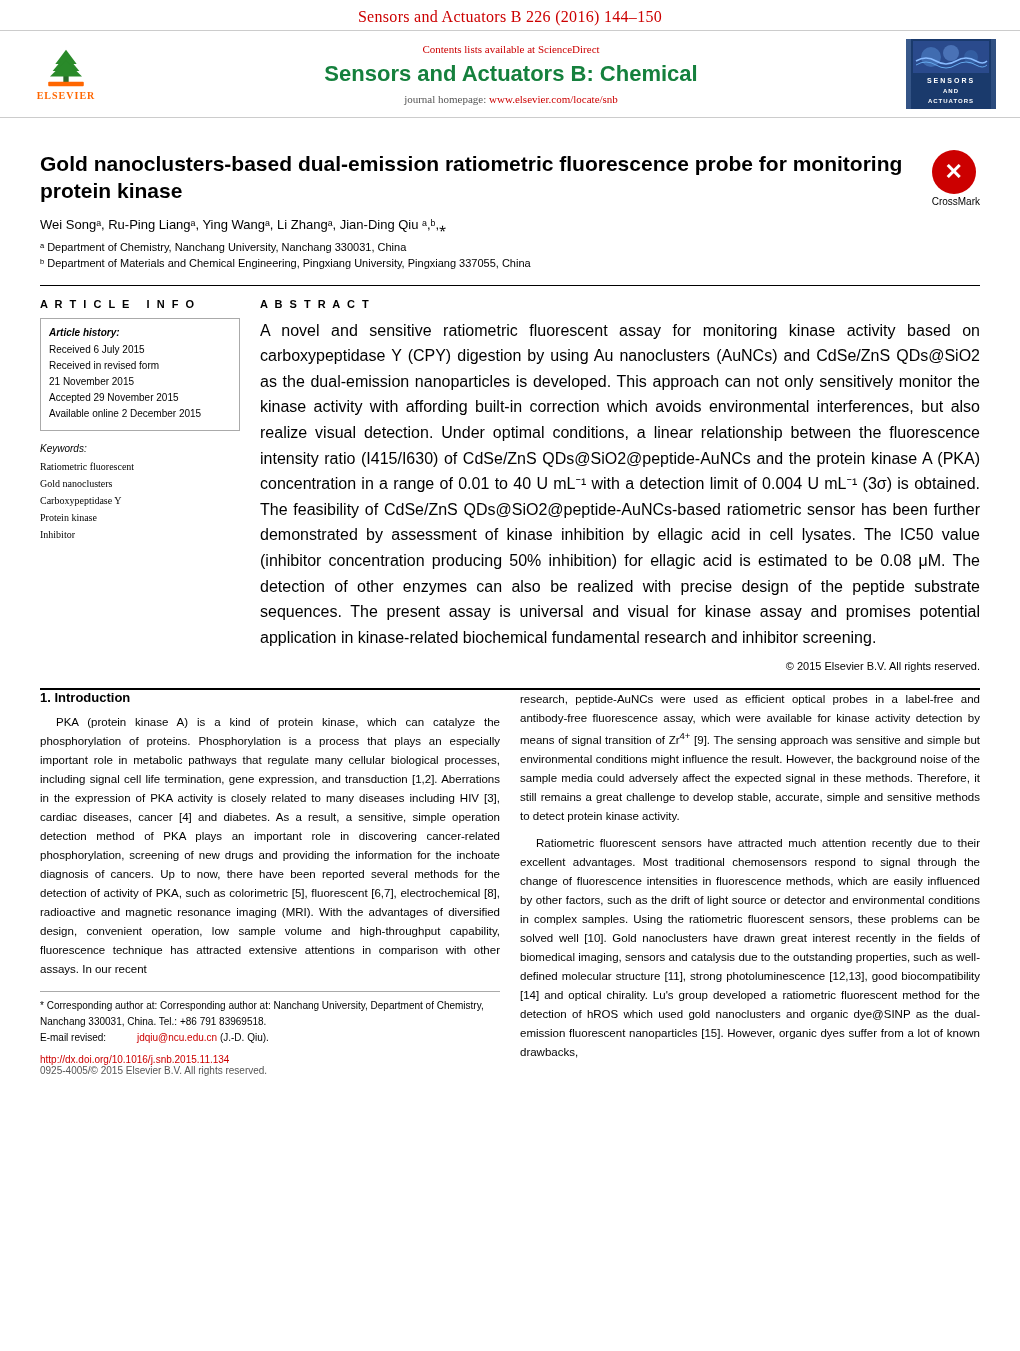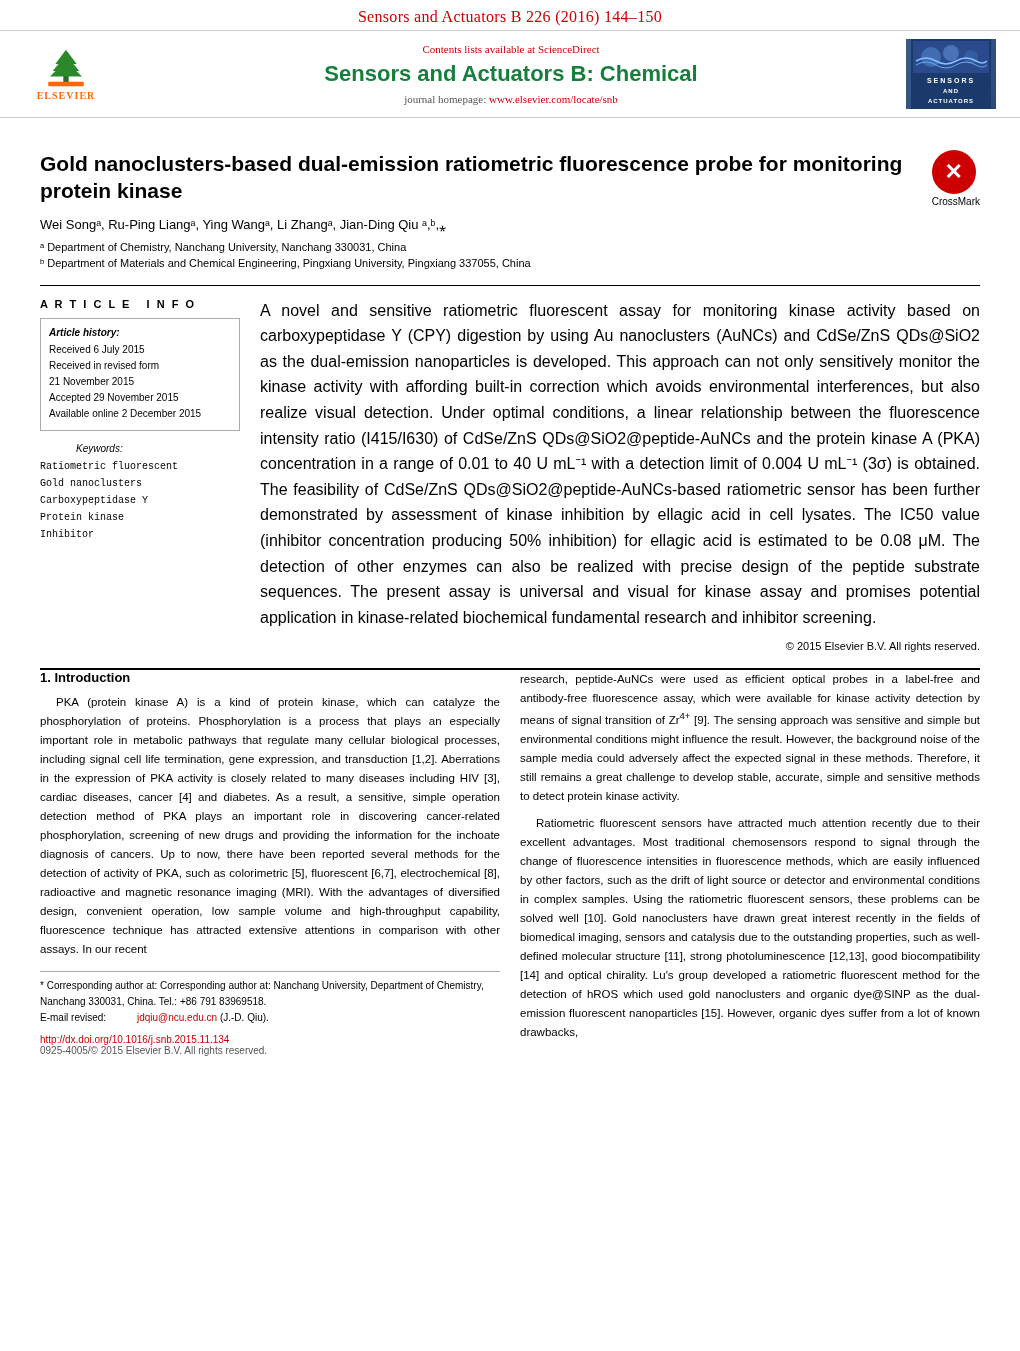--- a/index.html
+++ b/index.html
@@ -182,26 +182,25 @@
 
     .keywords-block {
       margin-top: 8px;
     }
 
     .keywords-label {
       font-size: 10px;
       font-style: italic;
       font-family: Arial, sans-serif;
       margin-bottom: 4px;
-      margin-left: 36px;
     }
 
     .keyword-item {
       font-size: 10px;
-      font-family: Liberation Mono, monospace;
+      font-family: Liberation Serif, serif;
       line-height: 1.7;
       color: #000;
     }
 
     
     .abstract-text {
       font-size: 16px;
       line-height: 1.6;
       text-align: justify;
       font-family: Arial, sans-serif;
@@ -359,20 +358,21 @@
         <div class="keywords-label">Keywords:</div>
         <div class="keyword-item">Ratiometric fluorescent</div>
         <div class="keyword-item">Gold nanoclusters</div>
         <div class="keyword-item">Carboxypeptidase Y</div>
         <div class="keyword-item">Protein kinase</div>
         <div class="keyword-item">Inhibitor</div>
       </div>
     </div>
 
     <div class="right-col">
+      <div class="section-heading">A B S T R A C T</div>
       <div class="abstract-text">A novel and sensitive ratiometric fluorescent assay for monitoring kinase activity based on carboxypeptidase Y (CPY) digestion by using Au nanoclusters (AuNCs) and CdSe/ZnS QDs@SiO2 as the dual-emission nanoparticles is developed. This approach can not only sensitively monitor the kinase activity with affording built-in correction which avoids environmental interferences, but also realize visual detection. Under optimal conditions, a linear relationship between the fluorescence intensity ratio (I415/I630) of CdSe/ZnS QDs@SiO2@peptide-AuNCs and the protein kinase A (PKA) concentration in a range of 0.01 to 40 U mL⁻¹ with a detection limit of 0.004 U mL⁻¹ (3σ) is obtained. The feasibility of CdSe/ZnS QDs@SiO2@peptide-AuNCs-based ratiometric sensor has been further demonstrated by assessment of kinase inhibition by ellagic acid in cell lysates. The IC50 value (inhibitor concentration producing 50% inhibition) for ellagic acid is estimated to be 0.08 μM. The detection of other enzymes can also be realized with precise design of the peptide substrate sequences. The present assay is universal and visual for kinase assay and promises potential application in kinase-related biochemical fundamental research and inhibitor screening.</div>
       <div class="copyright-line">© 2015 Elsevier B.V. All rights reserved.</div>
     </div>
   </div>
 
   <div style="border-top:2px solid #000; margin-top:16px;"></div>
 
   <div class="body-two-col">
 
     <div class="body-col">

